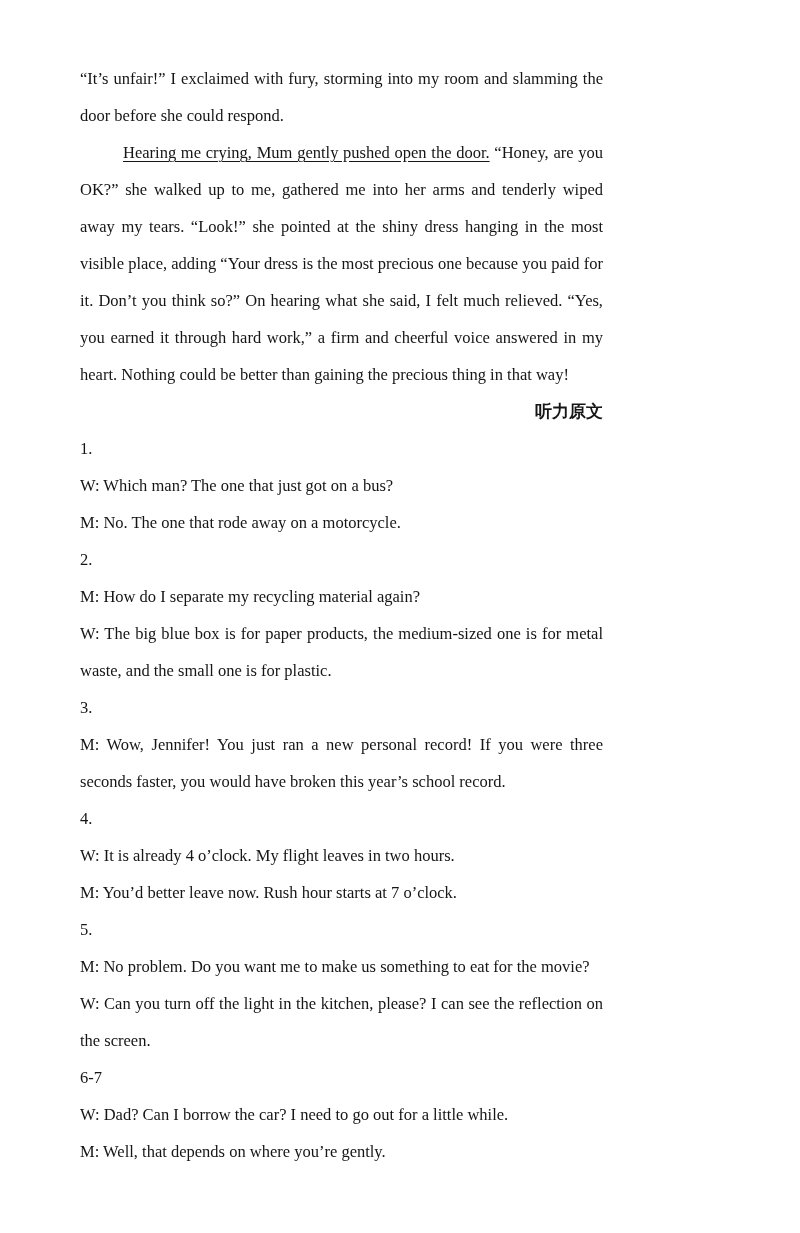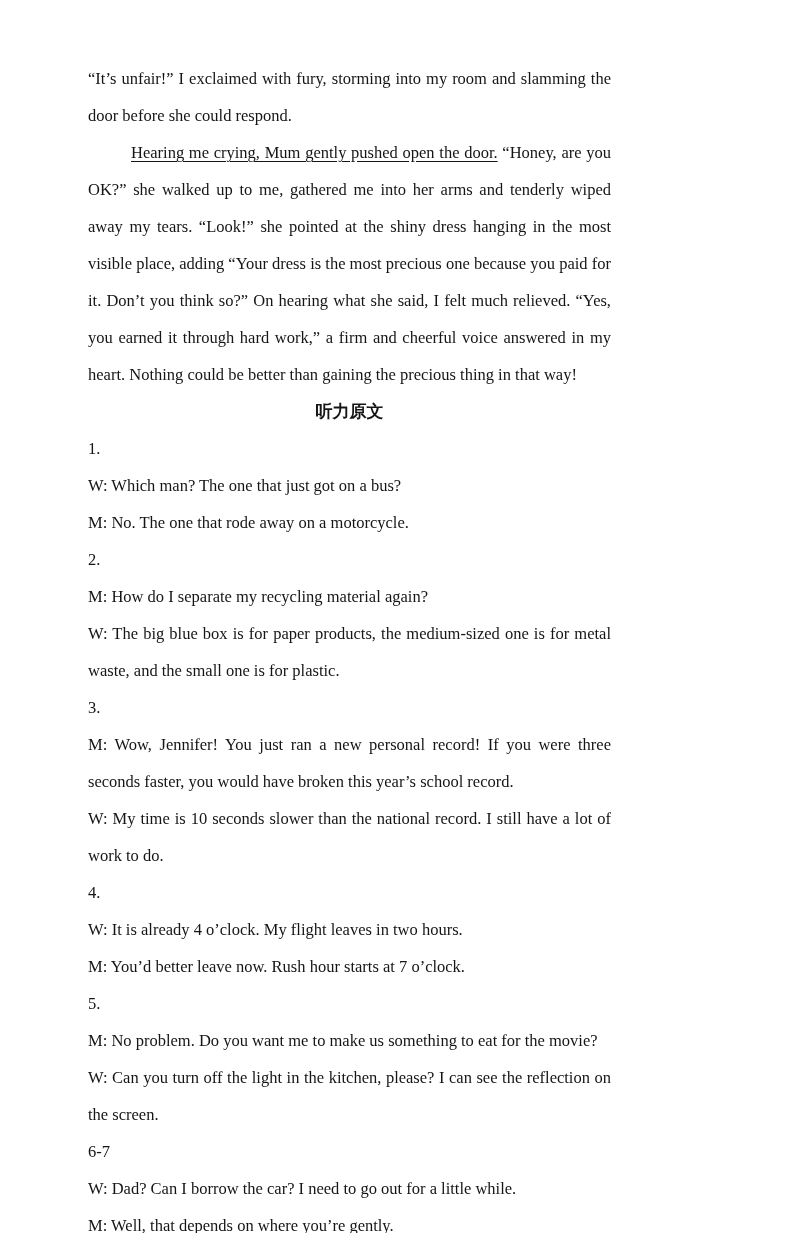--- a/index.html
+++ b/index.html
@@ -12,39 +12,38 @@
     width: 800px;
     height: 1233px;
     font-family: "Liberation Serif", "DejaVu Serif", serif;
     color: #151515;
     overflow: hidden;
   }
   .page {
     width: 667px;
     height: 1233px;
     padding: 60px 64px 20px 80px;
-    margin-left: 8px;
   }
   p {
     margin: 0;
     font-size: 16.5px;
     line-height: 37px;
     text-align: justify;
   }
   .para-indent {
     text-indent: 43px;
   }
   .underline {
     text-decoration: underline;
     text-underline-offset: 3px;
   }
   .heading {
     font-weight: bold;
     font-size: 17px;
-    text-align: center;
+    text-align: right;
     font-family: "Liberation Serif", "DejaVu Serif", serif;
   }
   .label {
     text-align: left;
   }
 </style>
 </head>
 <body>
 
 <div class="page">
@@ -58,21 +57,20 @@
   <p class="label">1.</p>
   <p>W: Which man? The one that just got on a bus?</p>
   <p>M: No. The one that rode away on a motorcycle.</p>
 
   <p class="label">2.</p>
   <p>M: How do I separate my recycling material again?</p>
   <p>W: The big blue box is for paper products, the medium-sized one is for metal waste, and the small one is for plastic.</p>
 
   <p class="label">3.</p>
   <p>M: Wow, Jennifer! You just ran a new personal record! If you were three seconds faster, you would have broken this year’s school record.</p>
-  <p>W: My time is 10 seconds slower than the national record. I still have a lot of work to do.</p>
 
   <p class="label">4.</p>
   <p>W: It is already 4 o’clock. My flight leaves in two hours.</p>
   <p>M: You’d better leave now. Rush hour starts at 7 o’clock.</p>
 
   <p class="label">5.</p>
   <p>M: No problem. Do you want me to make us something to eat for the movie?</p>
   <p>W: Can you turn off the light in the kitchen, please? I can see the reflection on the screen.</p>
 
   <p class="label">6-7</p>

